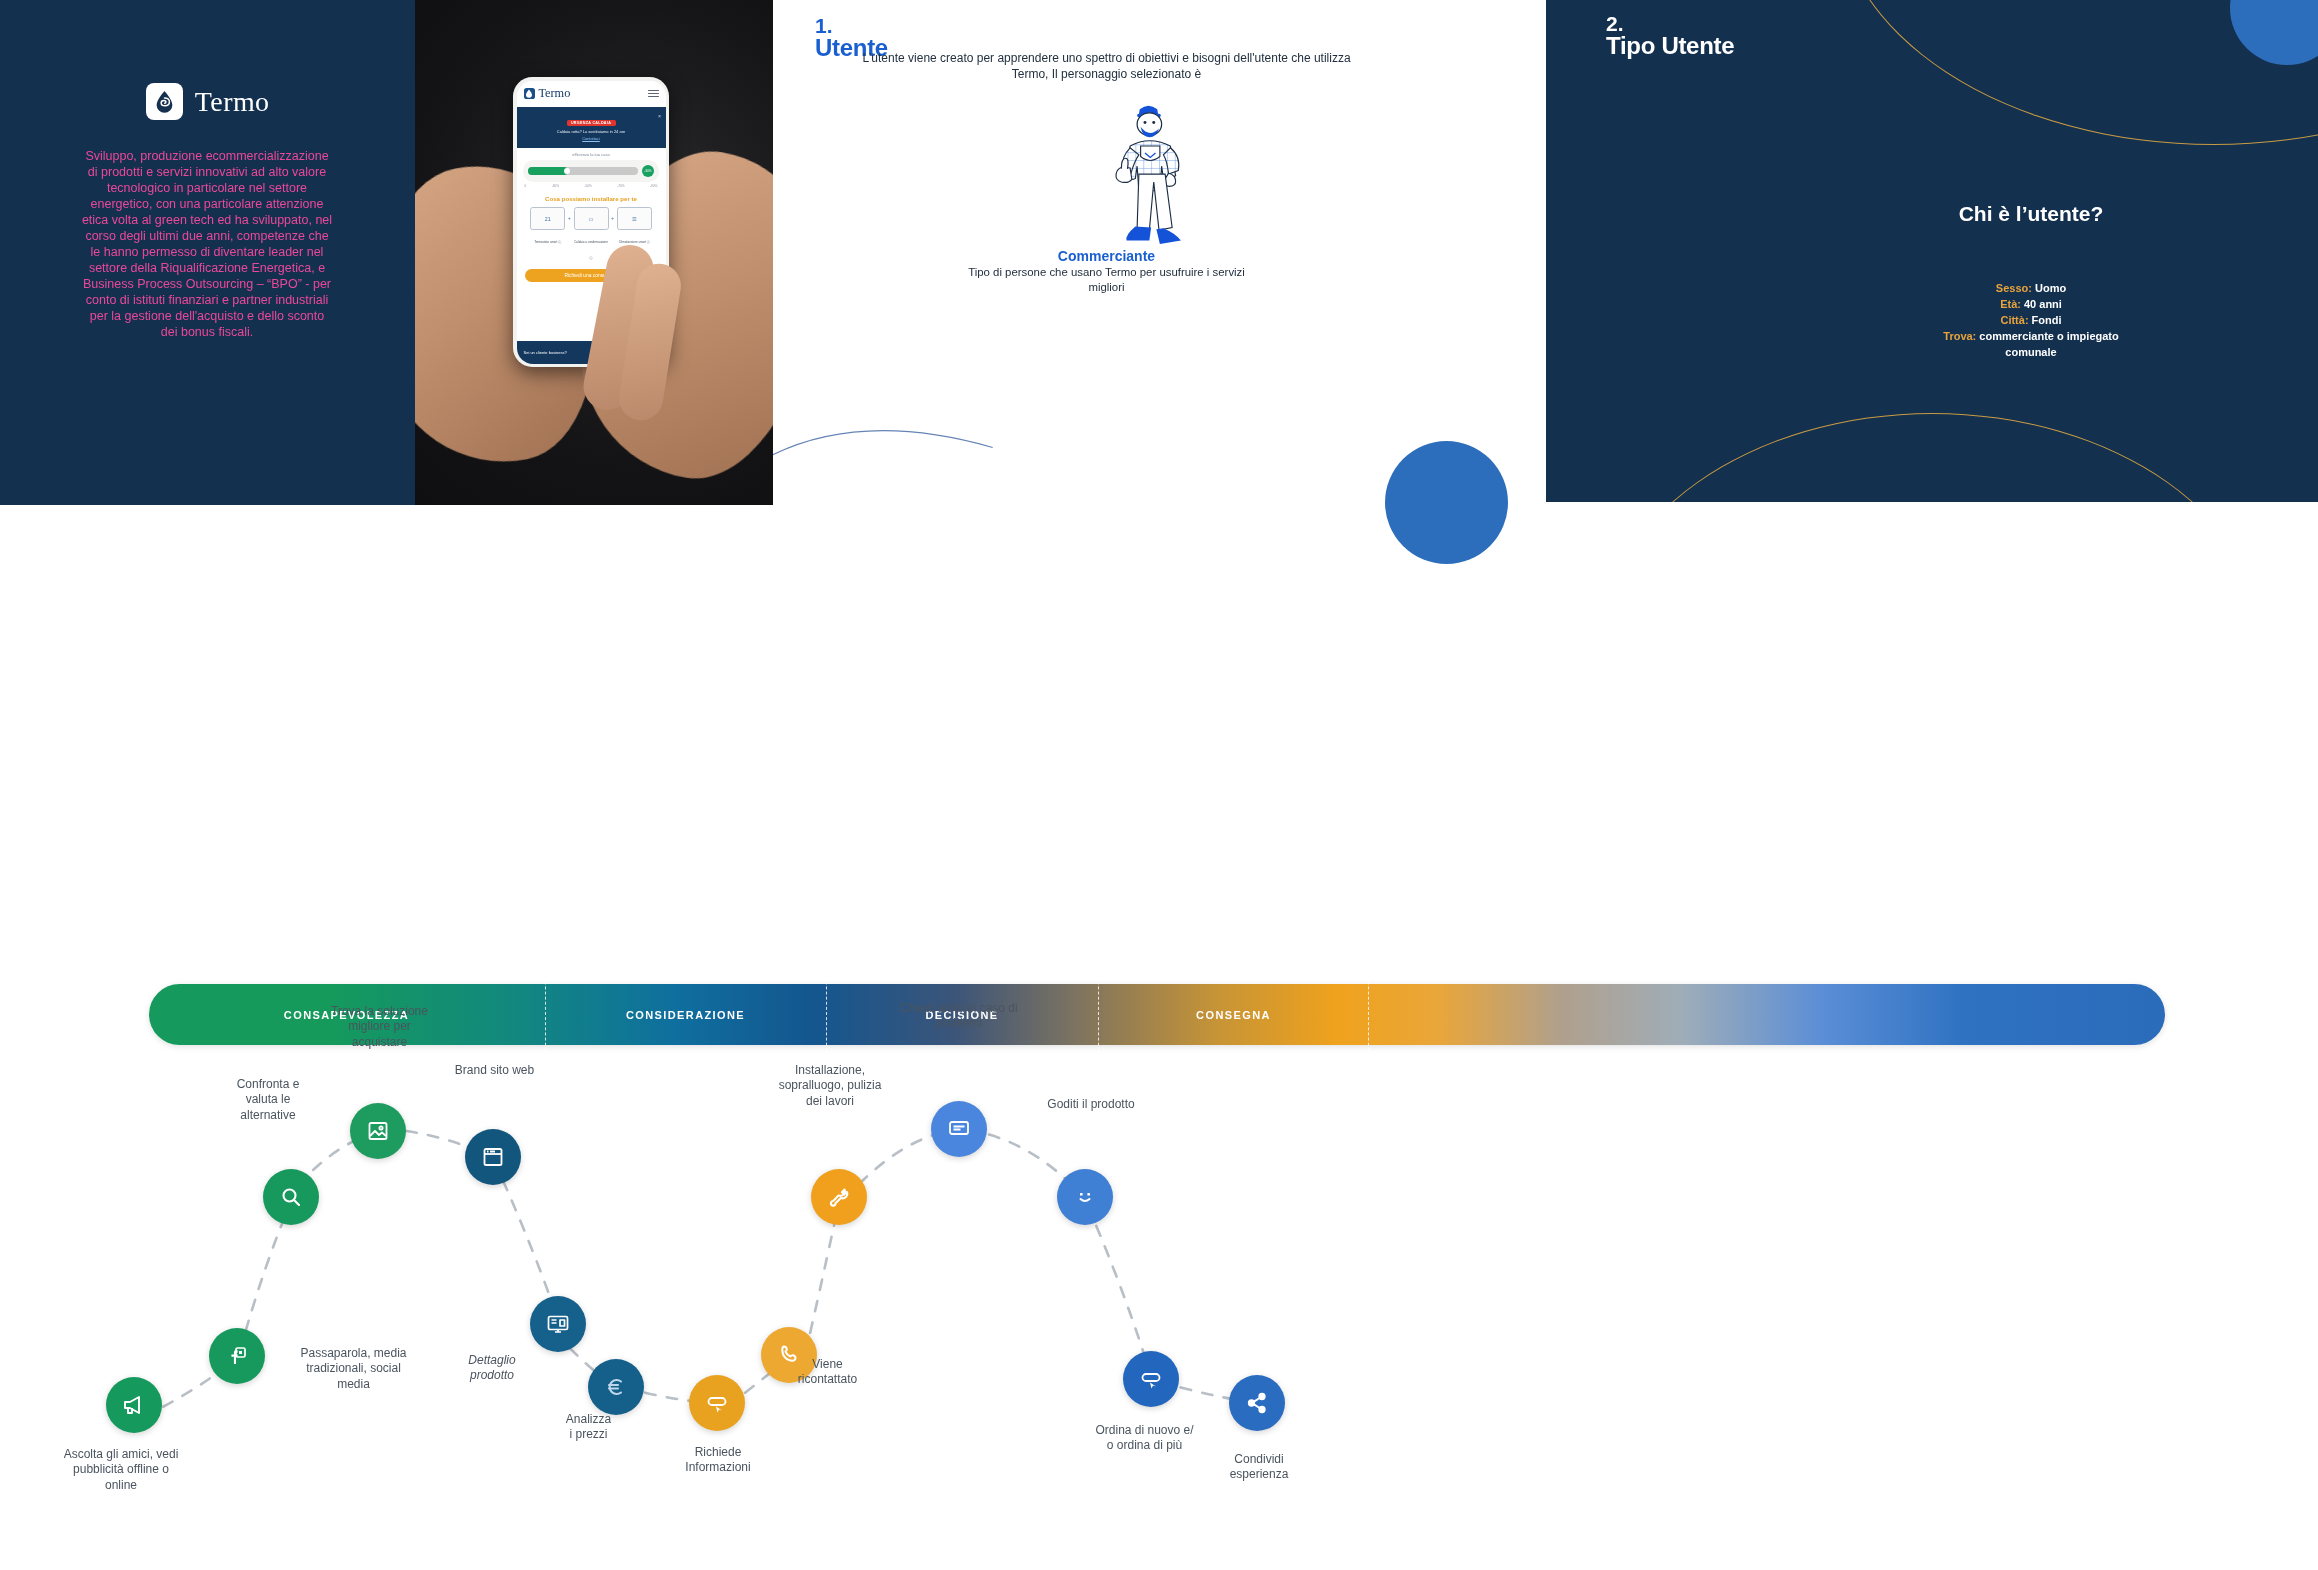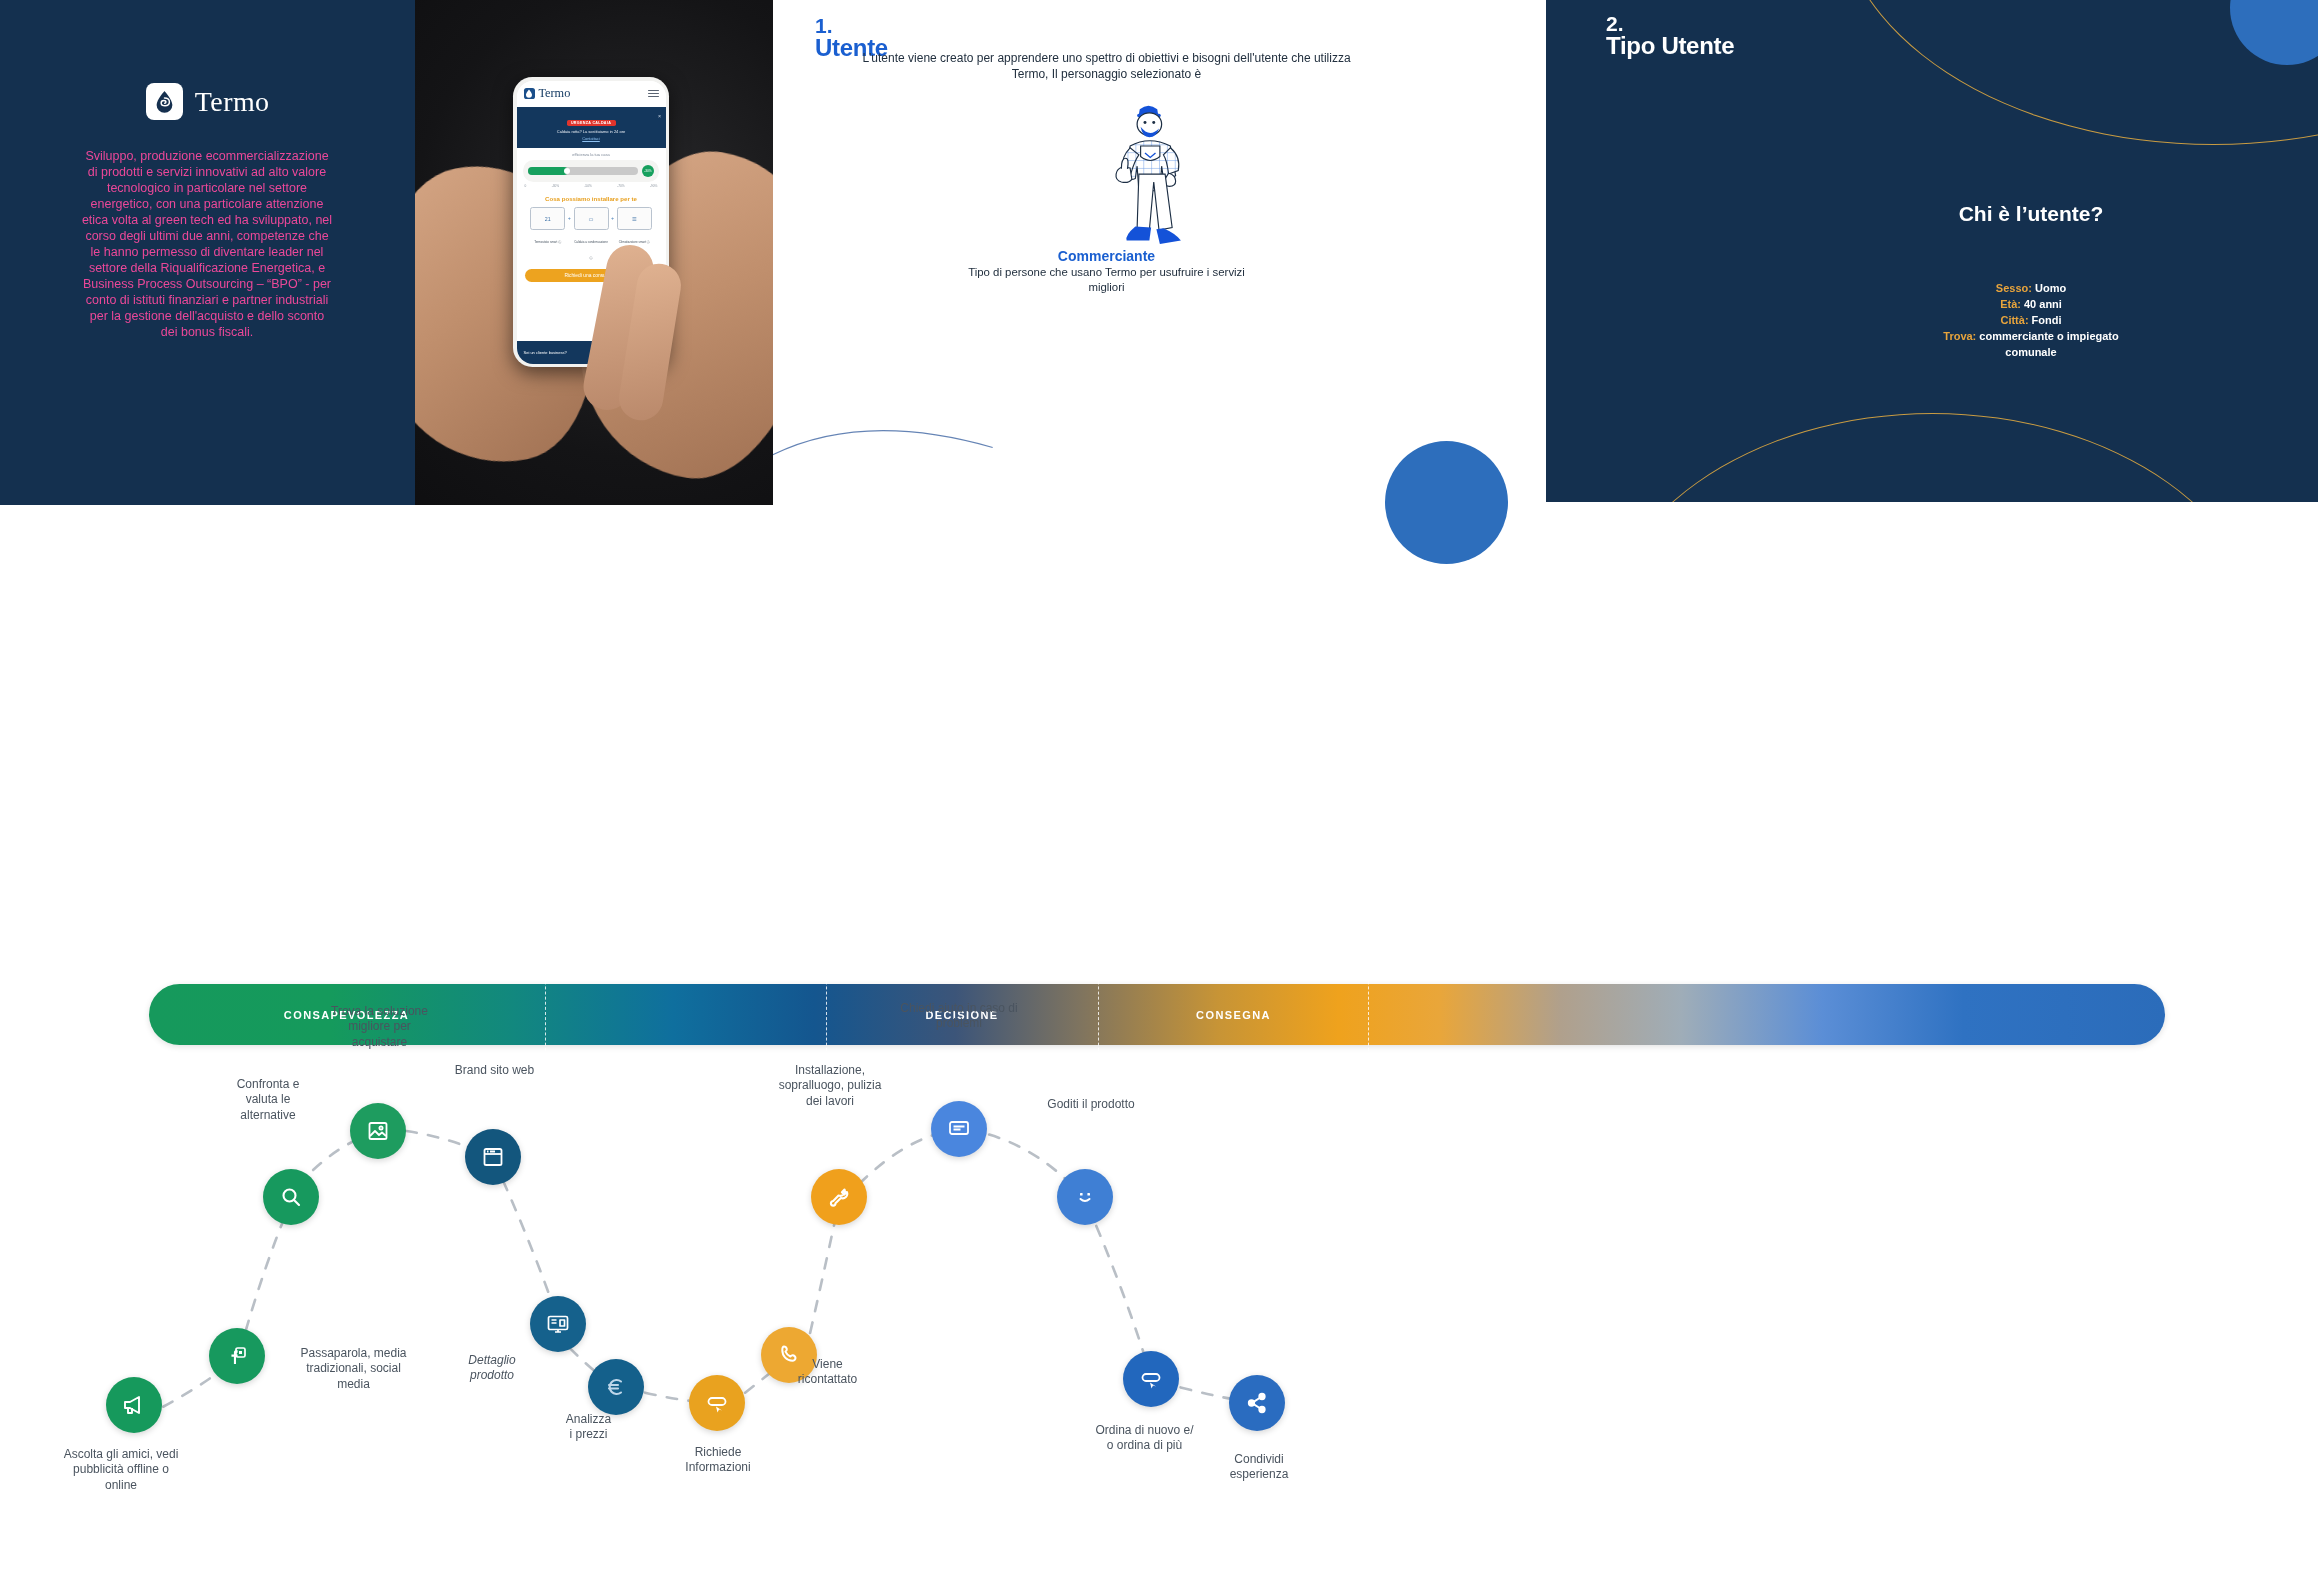--- a/index.html
+++ b/index.html
@@ -396,20 +396,21 @@
     </svg>
 
     <div class="stage-bar"></div>
 
     <div class="divider" style="left:545px;"></div>
     <div class="divider" style="left:826px;"></div>
     <div class="divider" style="left:1098px;"></div>
     <div class="divider" style="left:1368px;"></div>
 
     <div class="stage-label" style="left:149px; width:395px;">CONSAPEVOLEZZA</div>
+    <div class="stage-label" style="left:545px; width:281px;">CONSIDERAZIONE</div>
     <div class="stage-label" style="left:826px; width:272px;">DECISIONE</div>
     <div class="stage-label" style="left:1098px; width:271px;">CONSEGNA</div>
 
     <div class="node" style="left:106px; top:727px; background:#16995c;">
       <span>
         <svg width="26" height="26" viewBox="0 0 26 26" fill="none" stroke="#fff" stroke-width="1.9" stroke-linejoin="round">
           <path d="M4 10h5l9-5v16l-9-5H4z"></path>
             <path d="M7 16v5h4v-5"></path>
         </svg>
       </span>

